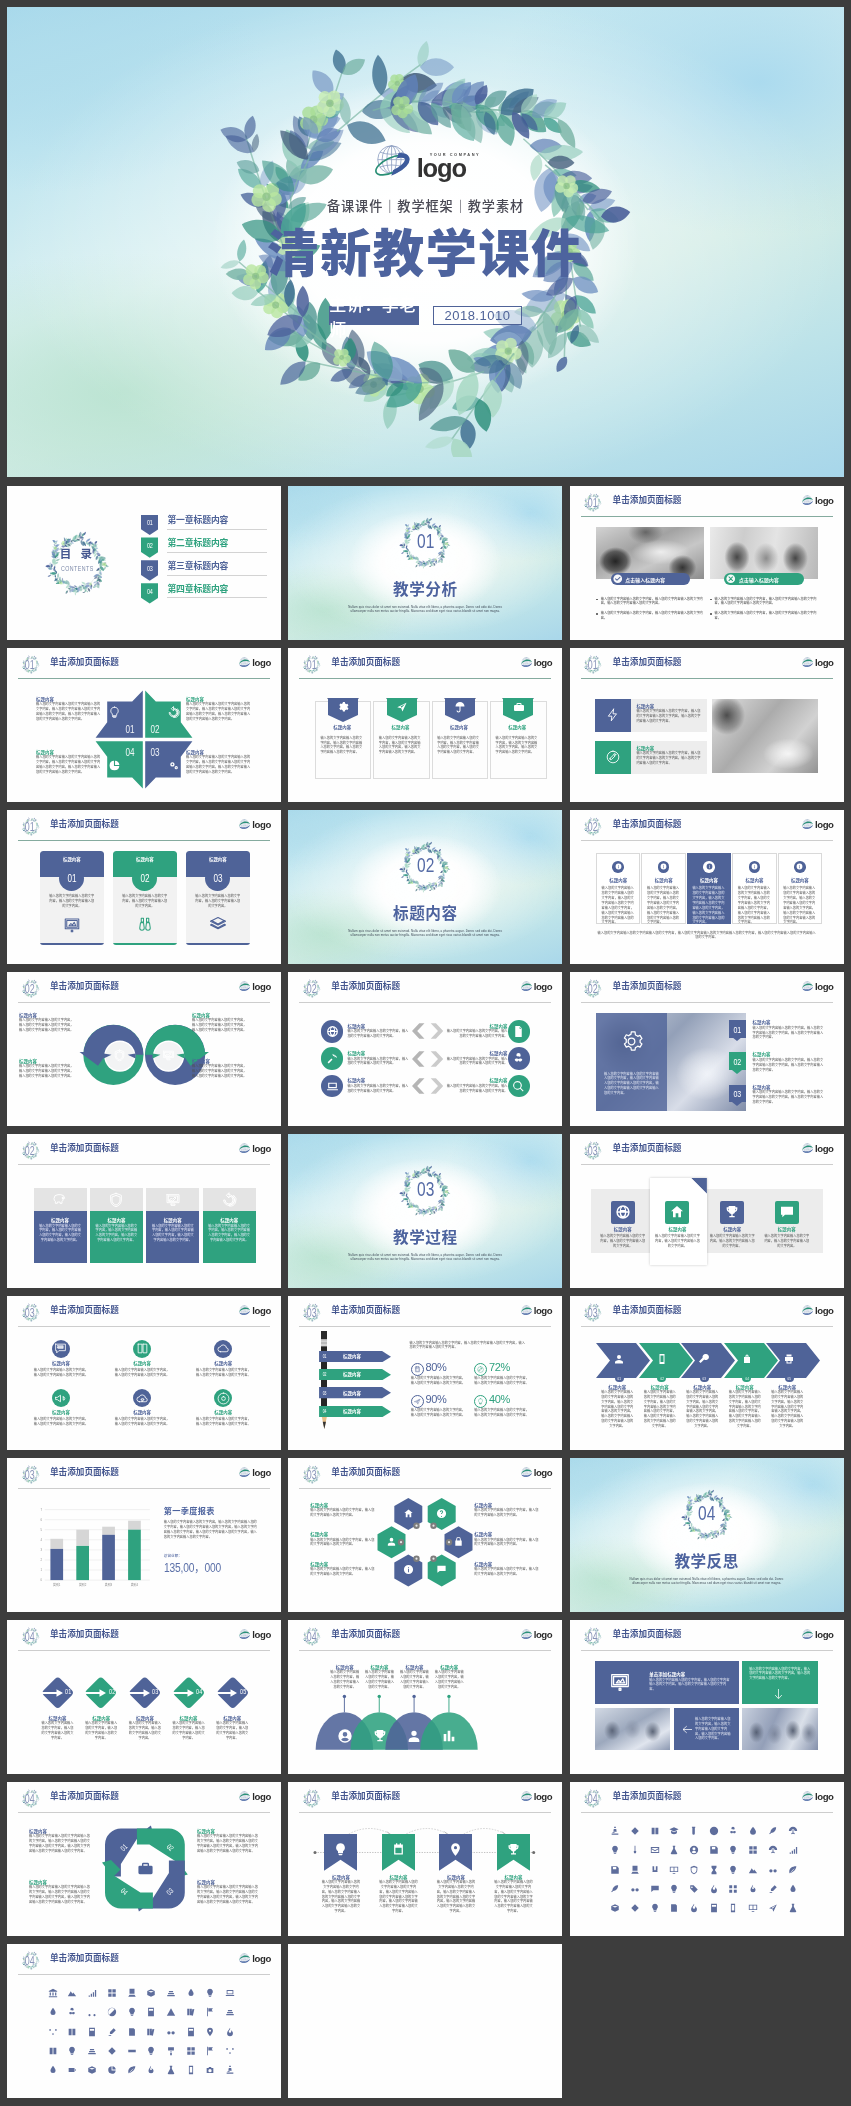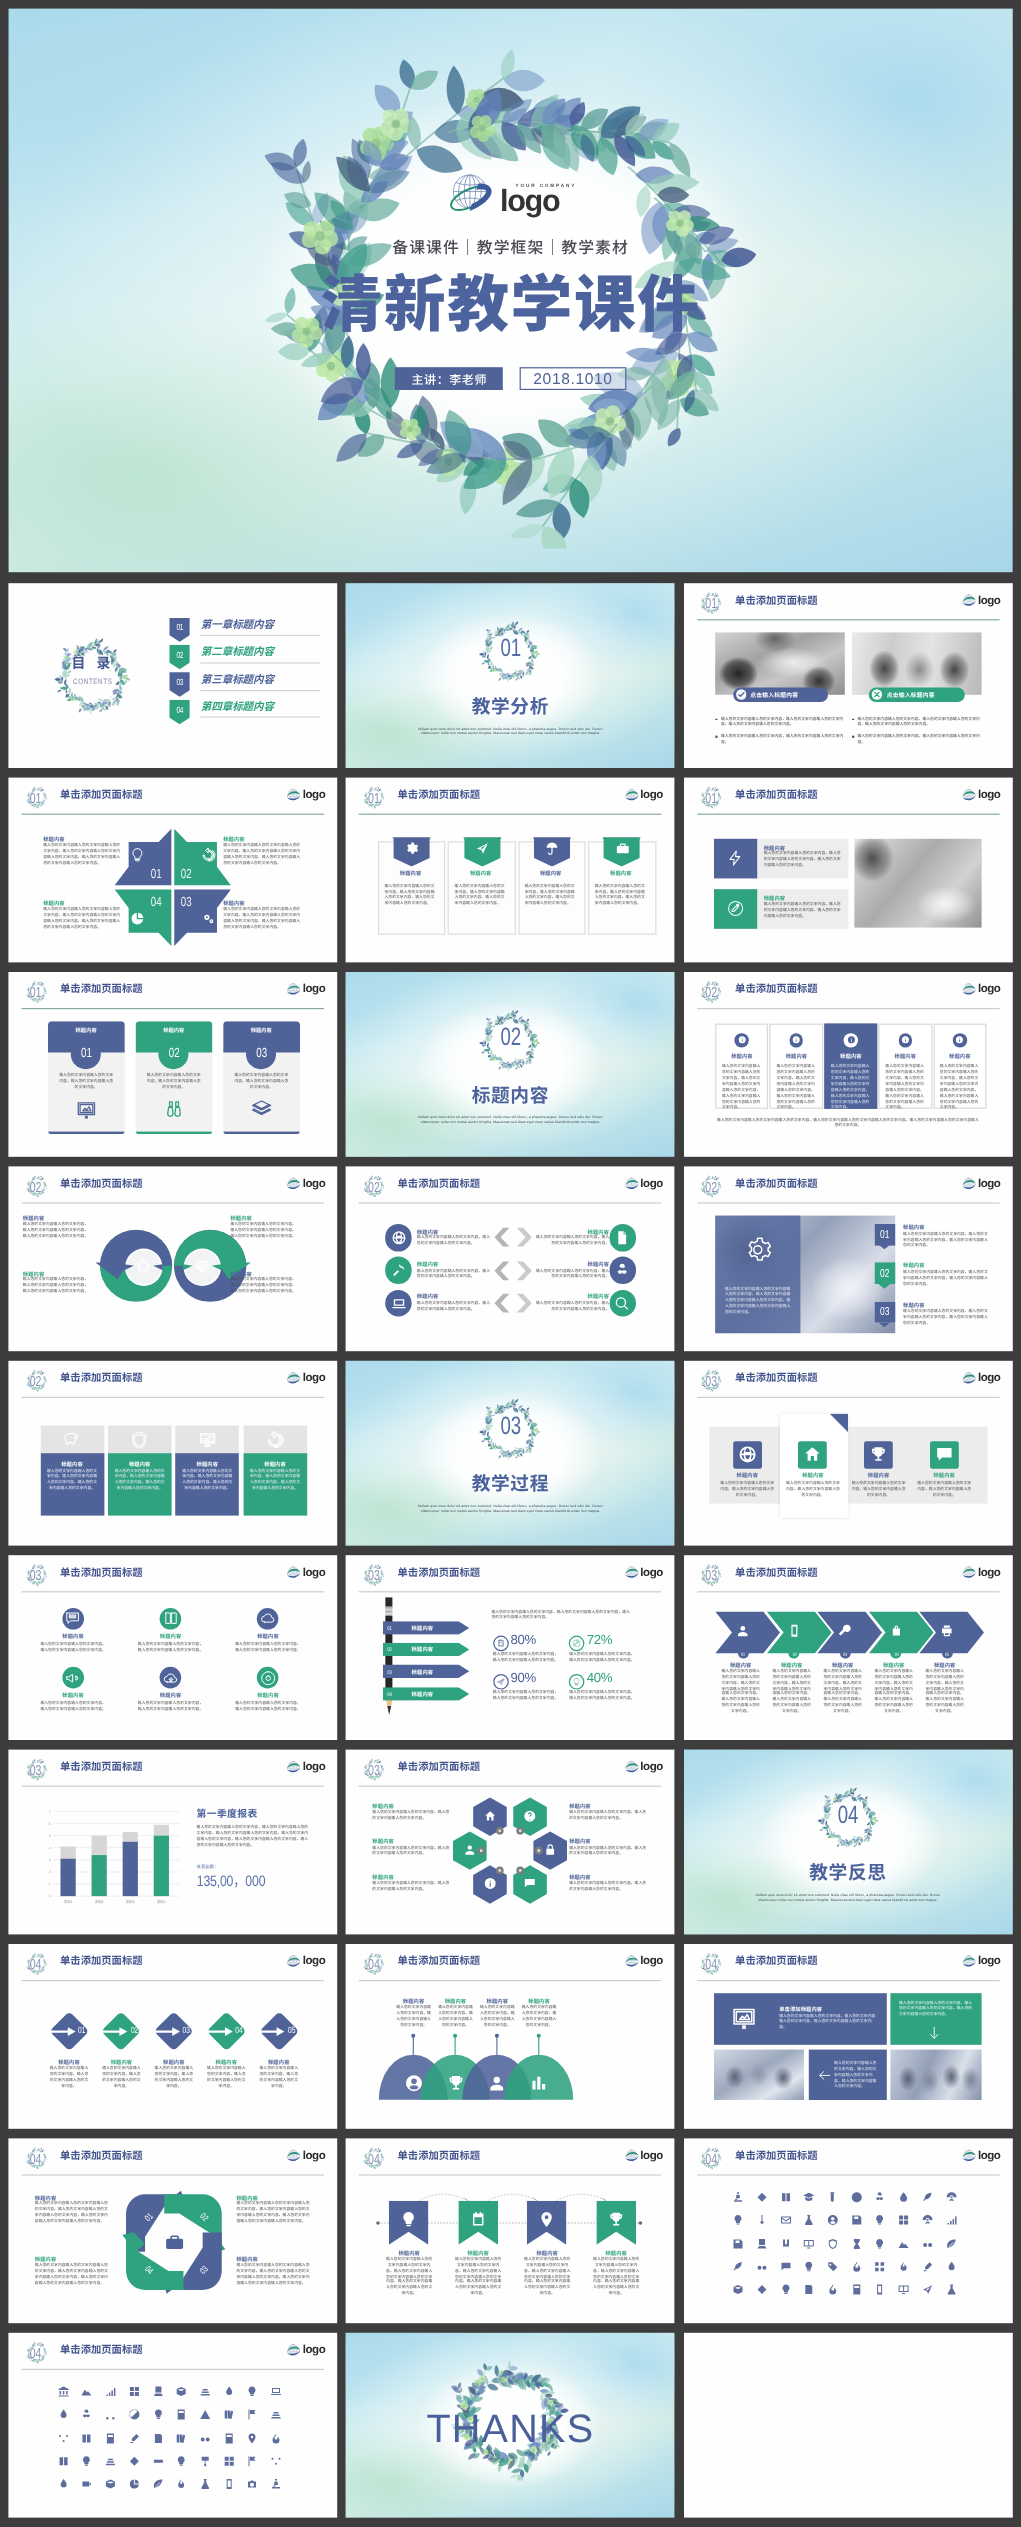--- a/index.html
+++ b/index.html
@@ -17,21 +17,21 @@
 .hero-wreath{position:absolute;left:50%;top:50%;transform:translate(-50%,-50%);}
 .hero-center{position:absolute;left:0;right:0;top:0;bottom:0;display:flex;flex-direction:column;align-items:center;}
 .logo-row{display:flex;align-items:flex-end;gap:3px;margin-top:136.3px;}
 .logo-globe{width:42.8px;height:38.5px;display:block;line-height:0;}
 .logo-txt{display:flex;flex-direction:column;line-height:1;padding-bottom:4px;}
 .logo-top{font-size:3.9px;letter-spacing:1.55px;color:#4a4a4a;font-weight:700;margin-bottom:2px;padding-left:13px;}
 .logo-main{font-size:25.5px;font-weight:800;color:#333;letter-spacing:-1.1px;line-height:.74;}
 .hero-sub{margin-top:18px;font-size:13.2px;color:#4a4a55;letter-spacing:.9px;font-weight:500;line-height:1.05;}
 .hero-title{margin-top:14px;font-size:51.5px;font-weight:800;color:#4d639e;letter-spacing:1.3px;line-height:1.01;}
 .hero-btns{display:flex;gap:13.7px;margin-top:26px;align-items:stretch;}
-.hero-btn-a{background:#4f6398;color:#fff;font-size:10px;width:90.2px;height:19.8px;display:flex;align-items:center;justify-content:center;letter-spacing:.5px;font-weight:500;box-sizing:border-box;text-align:right;}
+.hero-btn-a{background:#4f6398;color:#fff;font-size:17px;width:90.2px;height:19.8px;display:flex;align-items:center;justify-content:center;letter-spacing:.5px;font-weight:500;box-sizing:border-box;}
 .hero-btn-b{border:1px solid #4f6398;color:#4f6398;font-size:13px;width:88.6px;height:19.8px;display:flex;align-items:center;justify-content:center;letter-spacing:.5px;background:rgba(255,255,255,.3);box-sizing:border-box;}
 
 .grid{position:absolute;left:7px;top:485.5px;width:837px;display:grid;grid-template-columns:repeat(3,274px);column-gap:7.3px;row-gap:7.42px;}
 .slide{width:274px;height:154.6px;background:#fefefe;position:relative;overflow:hidden;font-size:3px;}
 .sec-slide{background:
    radial-gradient(ellipse 36% 44% at 50% 50%, rgba(255,255,255,.99) 0%, rgba(255,255,255,.92) 45%, rgba(255,255,255,0) 78%),
    radial-gradient(ellipse 62% 58% at 50% 48%, rgba(255,255,255,.72) 0%, rgba(255,255,255,.28) 55%, rgba(255,255,255,0) 85%),
    radial-gradient(ellipse 44% 40% at 14% 80%, rgba(183,226,206,.85) 0%, rgba(183,226,206,0) 74%),
    radial-gradient(ellipse 40% 42% at 88% 18%, rgba(168,218,238,.9) 0%, rgba(168,218,238,0) 74%),
    radial-gradient(ellipse 34% 36% at 6% 14%, rgba(178,222,236,.8) 0%, rgba(178,222,236,0) 76%),
@@ -53,21 +53,21 @@
 
 
 .toc-wr{position:absolute;left:33px;top:40.7px;width:74.7px;height:74.7px;}
 .toc-label{position:absolute;left:33px;top:62.5px;width:74.7px;text-align:center;}
 .toc-cn{font-size:11.6px;font-weight:600;color:#44568f;letter-spacing:3px;line-height:1.1;}
 .toc-en{font-size:6.6px;color:#7c88a8;letter-spacing:.6px;margin-top:4.5px;font-family:"Liberation Sans",sans-serif;transform:scaleX(.8);}
 .toc-list{position:absolute;left:134px;top:29px;width:126px;}
 .toc-row{display:flex;align-items:flex-start;height:22.9px;}
 .toc-badge{width:17.4px;height:16.4px;clip-path:polygon(0 0,100% 0,100% 72%,50% 100%,0 72%);color:#fff;font-size:7.4px;display:flex;align-items:center;justify-content:center;padding-bottom:4px;font-family:"Liberation Sans",sans-serif;font-weight:400;flex:none;letter-spacing:-.3px;}
 .toc-txtwrap{margin-left:9px;flex:1;padding-top:1.5px;}
-.toc-txt{font-size:8.8px;font-weight:700;letter-spacing:-.1px;line-height:1;font-style:italic;}
+.toc-txt{font-size:8.8px;font-weight:700;letter-spacing:-.1px;line-height:1;}
 .toc-rule{height:.6px;background:#d3d3d3;margin-top:4px;}
 
 .sec-wr{position:absolute;left:50%;top:27.4px;width:60px;height:60px;transform:translateX(-50%);}
 .sec-num{position:absolute;left:0;right:0;top:43px;text-align:center;font-size:21px;color:#556ba6;font-weight:400;line-height:1.15;}
 .sec-title{position:absolute;left:0;right:0;top:95.5px;text-align:center;font-size:15.6px;font-weight:700;color:#4d639e;letter-spacing:.5px;line-height:1.15;}
 .sec-lorem{position:absolute;left:54.5px;width:165px;top:119.5px;text-align:center;font-size:2.85px;color:#3b4654;line-height:1.55;letter-spacing:.1px;}
 
 .s3col{position:absolute;top:41px;width:108px;}
 .s3img{height:52px;background:#9a9a9a;}
 .img1{background:
@@ -3088,21 +3088,15 @@
         <div class="isc" style="left:178.60000000000002px;top:121.80000000000001px"><svg viewBox="0 0 24 24" width="10" height="10">
             <path d="M7 2h10v20H7V2zm2 3v13h6V5H9z" fill="#5e6d9c"></path>
           </svg></div>
         <div class="isc" style="left:198.3px;top:121.80000000000001px"><svg viewBox="0 0 24 24" width="10" height="10">
             <path d="M4 7h4l2-2h4l2 2h4v12H4V7zm8 2.5a4 4 0 100 8 4 4 0 000-8z" fill="#5e6d9c"></path>
           </svg></div>
         <div class="isc" style="left:218.0px;top:121.80000000000001px"><svg viewBox="0 0 24 24" width="10" height="10">
             <path d="M10 2h4v3h-4V2zm-1 5h6l1 7H8l1-7zM4 18h16v3H4v-3zm2-3h5v2H6v-2z" fill="#5e6d9c"></path>
           </svg></div>
       </div>
-      <div class="slide sec-slide">
-  <svg class="thx-wr" viewBox="0 0 400 400">
-          <use href="#wr"></use>
-        </svg>
-  <div class="thx">THANKS</div>
-      </div>
       <div class="slide"></div>
 </div>
 </div>
 
 </body></html>

